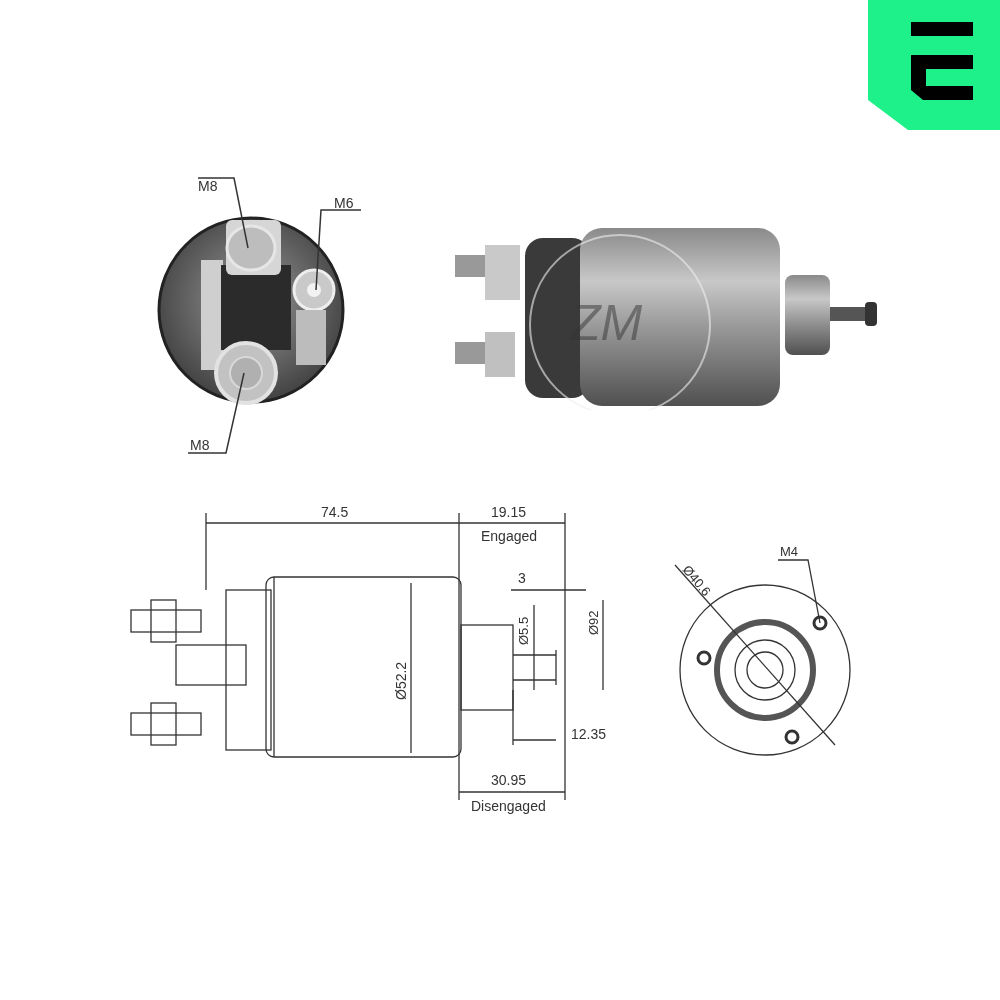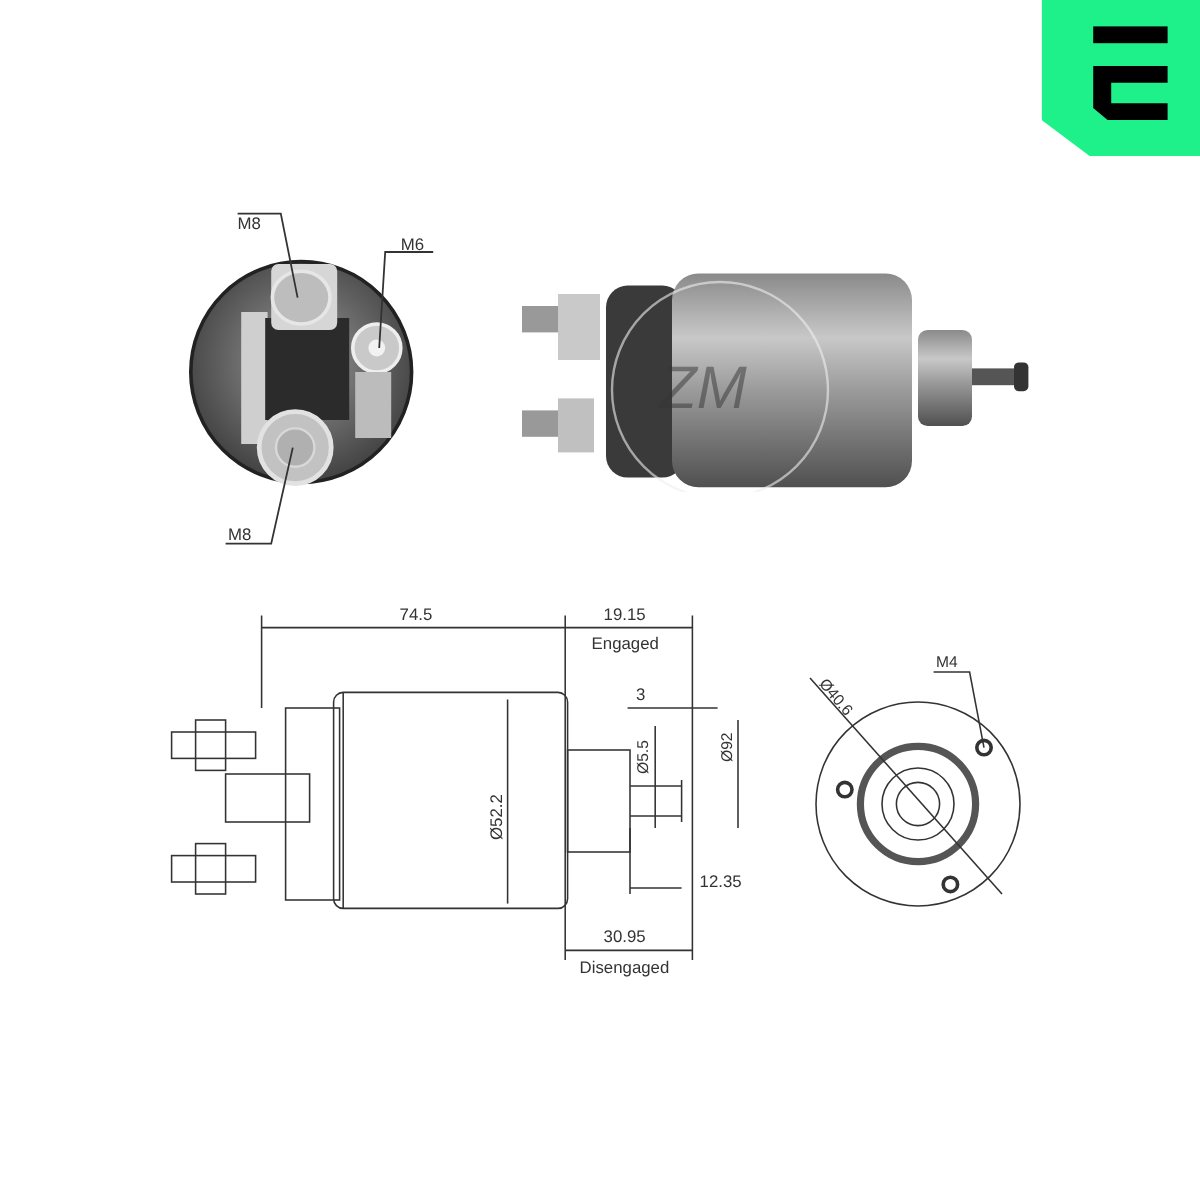--- a/index.html
+++ b/index.html
@@ -40,21 +40,21 @@
     <circle cx="90" cy="203" r="16" fill="#b0b0b0" stroke="#d8d8d8" stroke-width="2"></circle>
     <path d="M92,78 L78,8 L42,8" fill="none" stroke="#333" stroke-width="1.5"></path>
     <path d="M160,120 L165,40 L205,40" fill="none" stroke="#333" stroke-width="1.5"></path>
     <path d="M88,203 L70,283 L32,283" fill="none" stroke="#333" stroke-width="1.5"></path>
     <text x="42" y="21" class="lbl">M8</text>
     <text x="178" y="38" class="lbl">M6</text>
     <text x="34" y="280" class="lbl">M8</text>
   </svg>
 </div>
 
-<div class="abs" style="left:420px;top:210px;width:440px;height:200px;">
+<div class="abs" style="left:440px;top:210px;width:440px;height:200px;">
   <svg width="440" height="200" viewBox="0 0 440 200">
     <defs>
       <linearGradient id="gBody" x1="0" y1="0" x2="0" y2="1">
         <stop offset="0" stop-color="#8a8a8a"></stop>
           <stop offset="0.3" stop-color="#c8c8c8"></stop>
         <stop offset="0.55" stop-color="#9a9a9a"></stop>
           <stop offset="1" stop-color="#505050"></stop>
       </linearGradient>
     </defs>
     <rect x="85" y="28" width="65" height="160" rx="18" fill="#3a3a3a"></rect>
@@ -64,21 +64,21 @@
     <rect x="425" y="92" width="12" height="24" rx="4" fill="#333"></rect>
     <rect x="15" y="45" width="40" height="22" fill="#999"></rect>
     <rect x="45" y="35" width="35" height="55" fill="#c9c9c9"></rect>
     <rect x="15" y="132" width="40" height="22" fill="#999"></rect>
     <rect x="45" y="122" width="30" height="45" fill="#c0c0c0"></rect>
     <circle cx="180" cy="115" r="90" fill="none" stroke="#eee" stroke-opacity="0.6" stroke-width="2"></circle>
     <text x="130" y="130" font-size="50" font-style="italic" fill="#eee" fill-opacity="0.5">ZM</text>
   </svg>
 </div>
 
-<div class="abs" style="left:128px;top:495px;width:520px;height:330px;">
+<div class="abs" style="left:116px;top:495px;width:520px;height:330px;">
   <svg width="520" height="330" viewBox="0 0 520 330" fill="none" stroke="#333" stroke-width="1.3">
 
     <line x1="90" y1="18" x2="90" y2="95"></line>
     <line x1="343" y1="18" x2="343" y2="305"></line>
     <line x1="449" y1="18" x2="449" y2="305"></line>
     <line x1="90" y1="28" x2="343" y2="28"></line>
     <line x1="343" y1="28" x2="449" y2="28"></line>
     <line x1="343" y1="297" x2="449" y2="297"></line>
 
     <rect x="150" y="82" width="195" height="180" rx="8"></rect>

